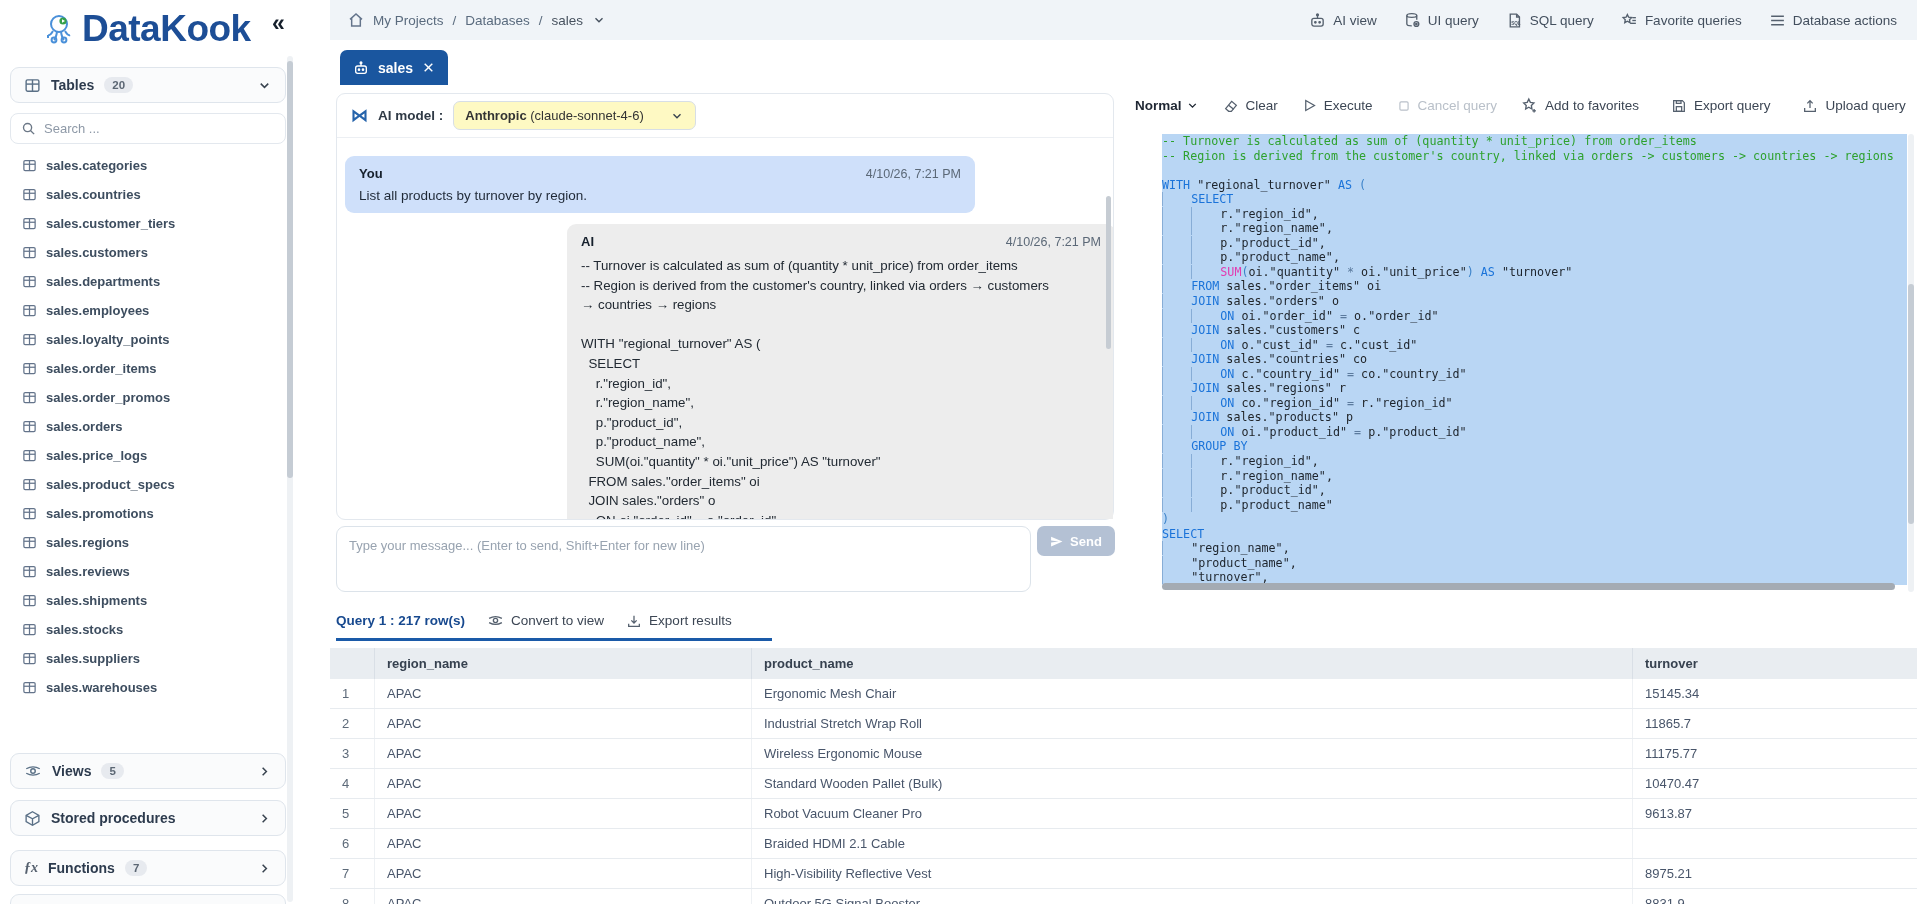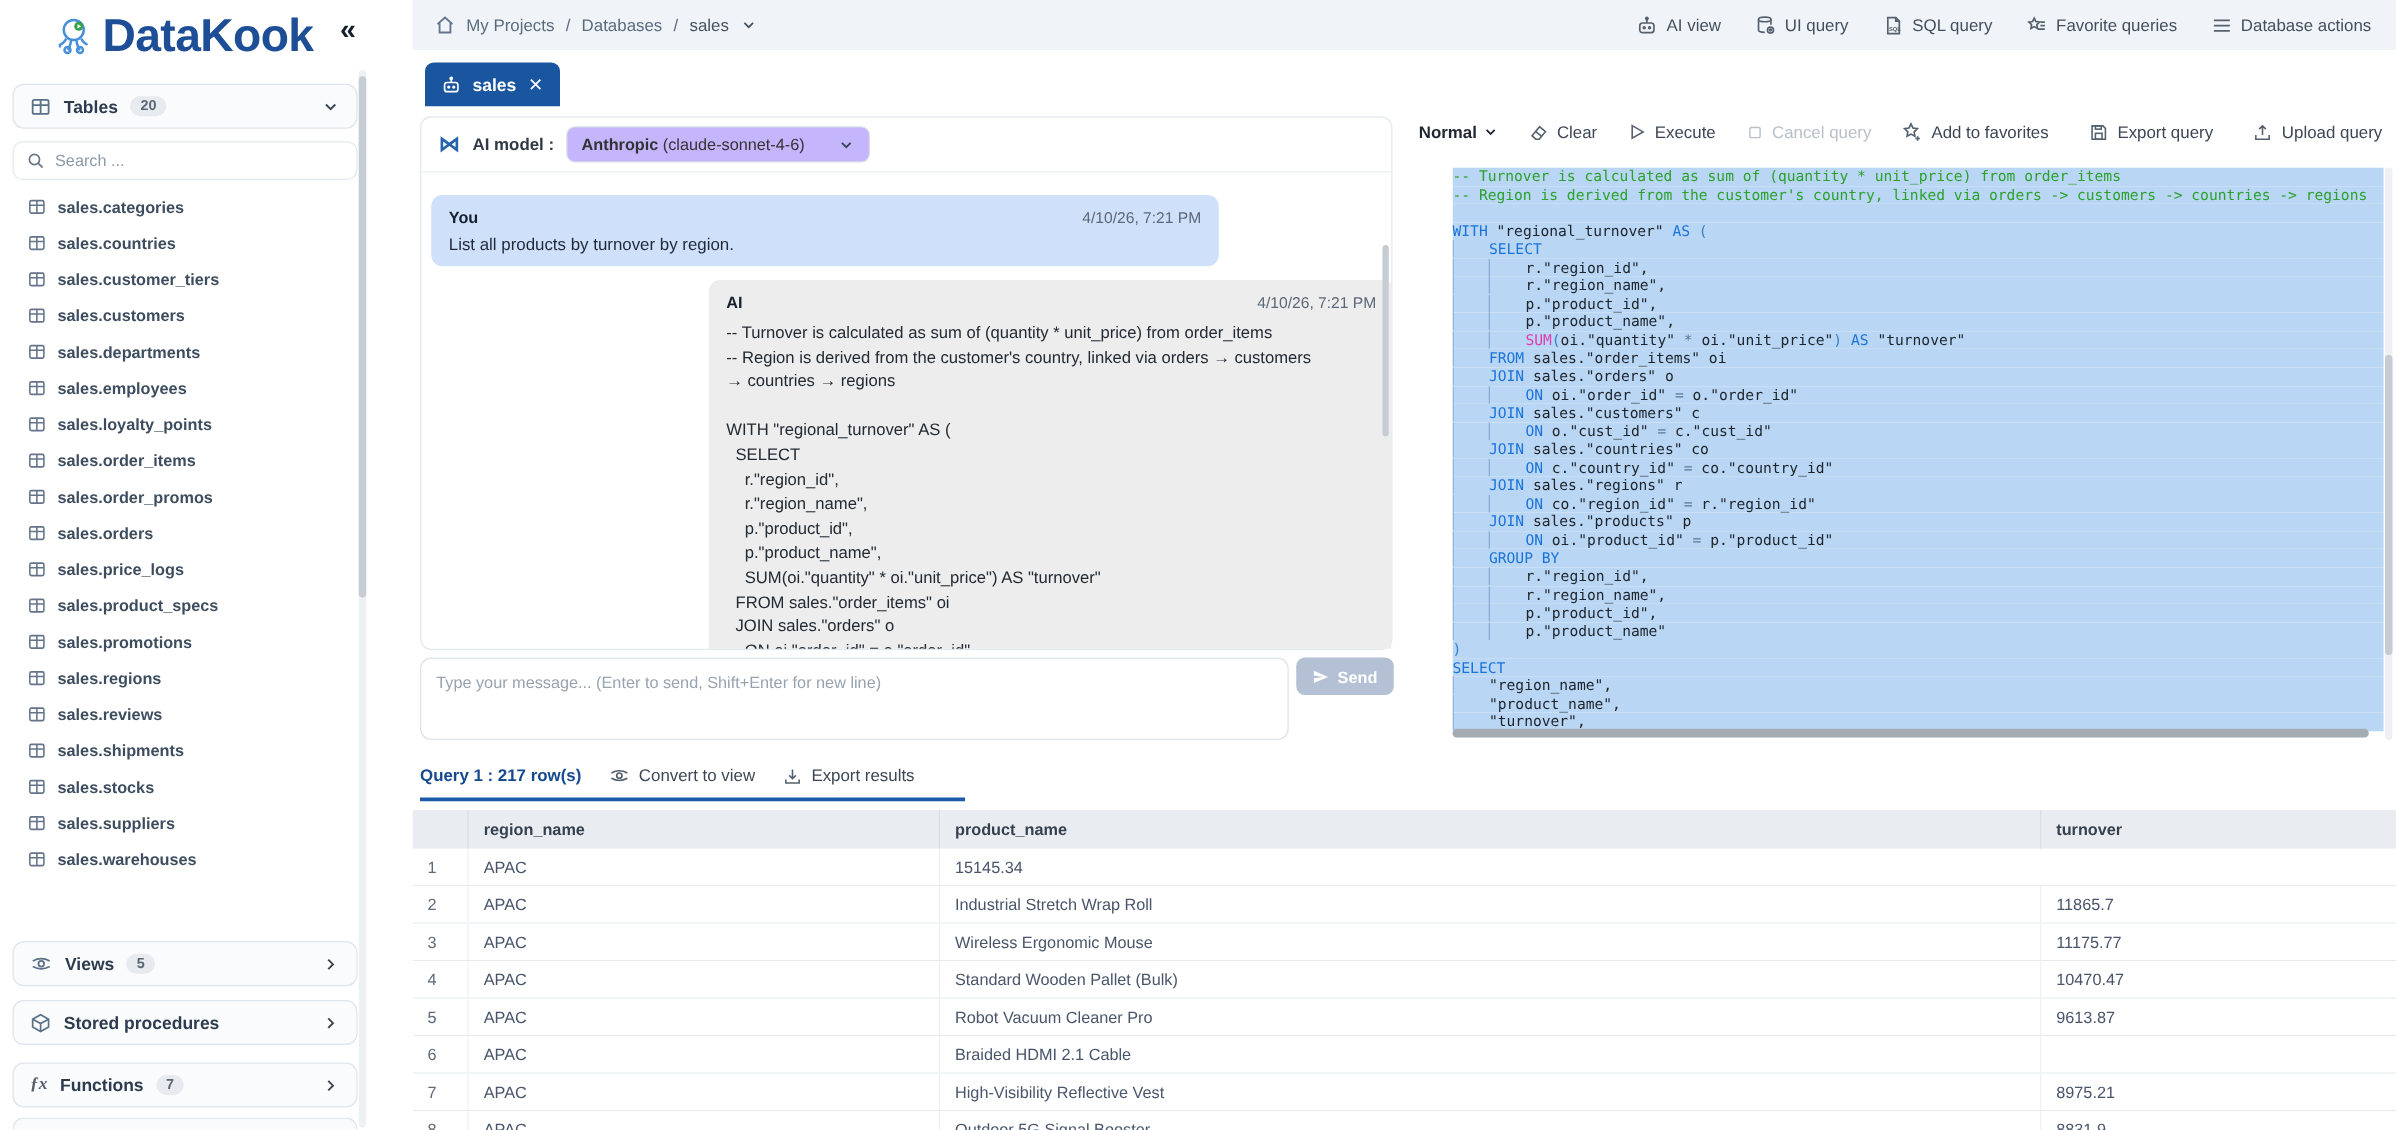--- a/index.html
+++ b/index.html
@@ -45,21 +45,21 @@
   .side-scroll-thumb { position:absolute; left:0; top:5px; width:6px; height:417px; background:#c5ccd4; border-radius:3px; }
 
   
   .tab { position:absolute; left:340px; top:50px; height:35px; background:#1a569f; border-radius:7px 7px 0 0;
     display:flex; align-items:center; gap:9px; padding:0 13px; color:#fff; cursor:pointer; }
   .tab .tab-label { font-size:14px; font-weight:700; }
   .chat-card { position:absolute; left:336px; top:93px; width:778px; height:427px; background:#fff;
     border:1px solid #e3e8ee; border-radius:9px; }
   .model-row { height:44px; display:flex; align-items:center; gap:10px; padding:0 14px; border-bottom:1px solid #eceff3; }
   .model-label { font-size:13.5px; font-weight:700; color:#303a46; }
-  .model-select { height:29px; border:1px solid #d7dee6; border-radius:7px; background:#c4b5fd;
+  .model-select { height:29px; border:1px solid #d7dee6; border-radius:7px; background:#fef9c3;
     display:flex; align-items:center; gap:26px; padding:0 11px; font-size:13px; color:#333; cursor:pointer; }
   .bowtie { color:#2563ab; font-size:17px; font-weight:700; }
   .messages { position:relative; height:381px; overflow:hidden; padding:18px 8px 0 8px; }
   .bubble { border-radius:9px; padding:10px 14px; }
   .bubble-head { display:flex; justify-content:space-between; align-items:baseline; margin-bottom:7px; }
   .bubble-name { font-size:13px; font-weight:700; color:#16202c; }
   .bubble-time { font-size:12.5px; color:#5b6877; }
   .bubble-user { width:630px; background:#cfe0fa; }
   .bubble-user .bubble-text { font-size:13.5px; color:#1f2937; }
   .bubble-ai { width:548px; margin-left:222px; margin-top:11px; background:#ededed; }
@@ -700,20 +700,21 @@
   <div class="thead">
     <div class="col-num"></div>
     <div class="col-region">region_name</div>
     <div class="col-product">product_name</div>
     <div class="col-turnover">turnover</div>
   </div>
   <div id="results-rows">
       <div class="trow">
         <div class="col-num">1</div>
         <div class="col-region">APAC</div>
+        <div class="col-product">Ergonomic Mesh Chair</div>
         <div class="col-turnover">15145.34</div>
       </div>
       <div class="trow">
         <div class="col-num">2</div>
         <div class="col-region">APAC</div>
         <div class="col-product">Industrial Stretch Wrap Roll</div>
         <div class="col-turnover">11865.7</div>
       </div>
       <div class="trow">
         <div class="col-num">3</div>

